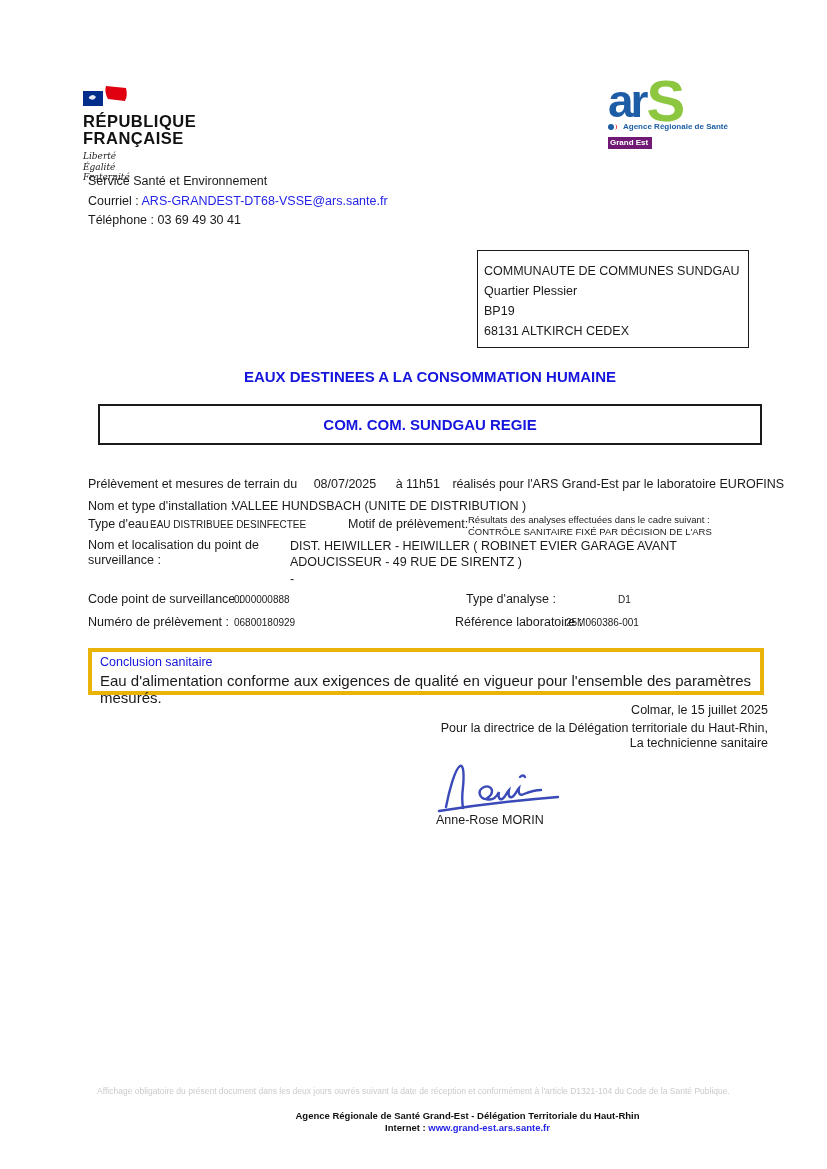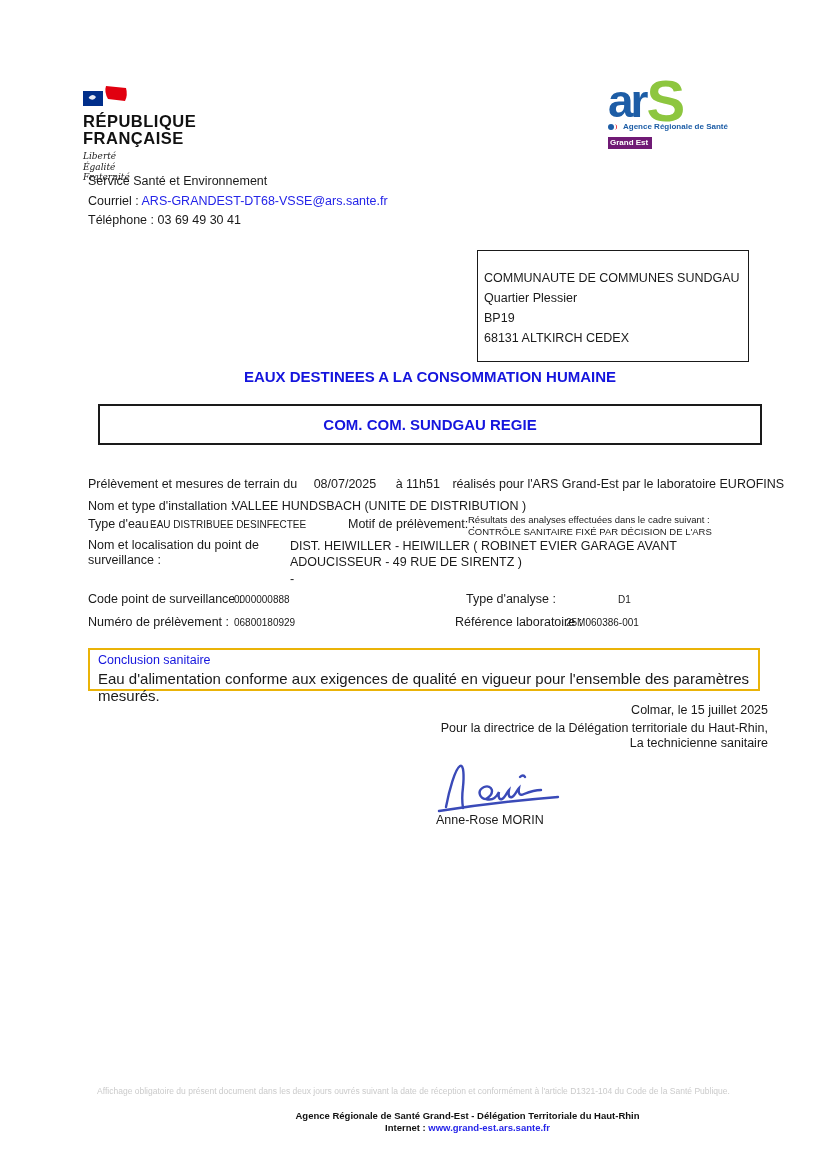--- a/index.html
+++ b/index.html
@@ -21,31 +21,31 @@
   .ars-word{line-height:1;white-space:nowrap;}
   .ars-ar{font-size:46px;font-weight:bold;color:#1d5da6;letter-spacing:-3px;}
   .ars-s{font-size:58px;font-weight:bold;color:#8dc63f;position:relative;top:4px;margin-left:1px;}
   .ars-agency-row{display:flex;align-items:center;gap:3px;margin-top:-4px;}
   .ars-agency{font-size:8px;font-weight:bold;color:#1d5da6;white-space:nowrap;}
   .ars-region{display:inline-block;margin-top:2px;background:#701a75;color:#ffffff;font-size:8px;font-weight:bold;padding:1px 4px 2px 2px;}
   
   .contact{position:absolute;left:88px;top:172px;font-size:12.5px;line-height:19.5px;}
   .link-blue{color:#2424e8;text-decoration:none;}
   
-  .recipient-box{position:absolute;left:477px;top:250px;width:258px;height:76px;border:1.5px solid #1a1a1a;padding:17px 6px;font-size:12.5px;line-height:20px;}
+  .recipient-box{position:absolute;left:477px;top:250px;width:258px;height:76px;border:1.5px solid #1a1a1a;padding:10px 6px;font-size:12.5px;line-height:20px;}
   
   .doc-title{position:absolute;left:98px;top:368px;width:664px;text-align:center;font-size:15px;font-weight:bold;color:#1515dd;}
   .network-box{position:absolute;left:98px;top:404px;width:660px;height:37px;border:2px solid #1a1a1a;display:flex;align-items:center;justify-content:center;font-size:15px;font-weight:bold;color:#1515dd;}
   
   .details{position:absolute;left:88px;top:0;width:700px;font-size:12.5px;}
   .drow{position:absolute;left:0;white-space:nowrap;}
   .small-val{font-size:10px;}
   .tiny-val{font-size:9.5px;line-height:11.5px;white-space:normal;}
   
-  .conclusion-box{position:absolute;left:88px;top:648px;width:652px;height:32px;border:2px solid #eab308;padding:3px 8px 4px 8px;}
+  .conclusion-box{position:absolute;left:88px;top:648px;width:652px;height:32px;border:4px solid #eab308;padding:3px 8px 4px 8px;}
   .conclusion-title{color:#1515dd;font-size:12.5px;margin-bottom:3px;}
   .conclusion-text{font-size:15px;color:#1a1a1a;}
   
   .sig-block{position:absolute;left:428px;top:703px;width:340px;font-size:12.5px;text-align:right;}
   .sig-place{margin-bottom:4px;}
   .sig-lines{line-height:14.5px;}
   .sig-draw{position:absolute;left:8px;top:52px;}
   .sig-name{position:absolute;left:8px;top:110px;}
   
   .footer-notice{position:absolute;left:40px;top:1086px;width:747px;text-align:center;font-size:8.5px;color:#cbcbcb;}

